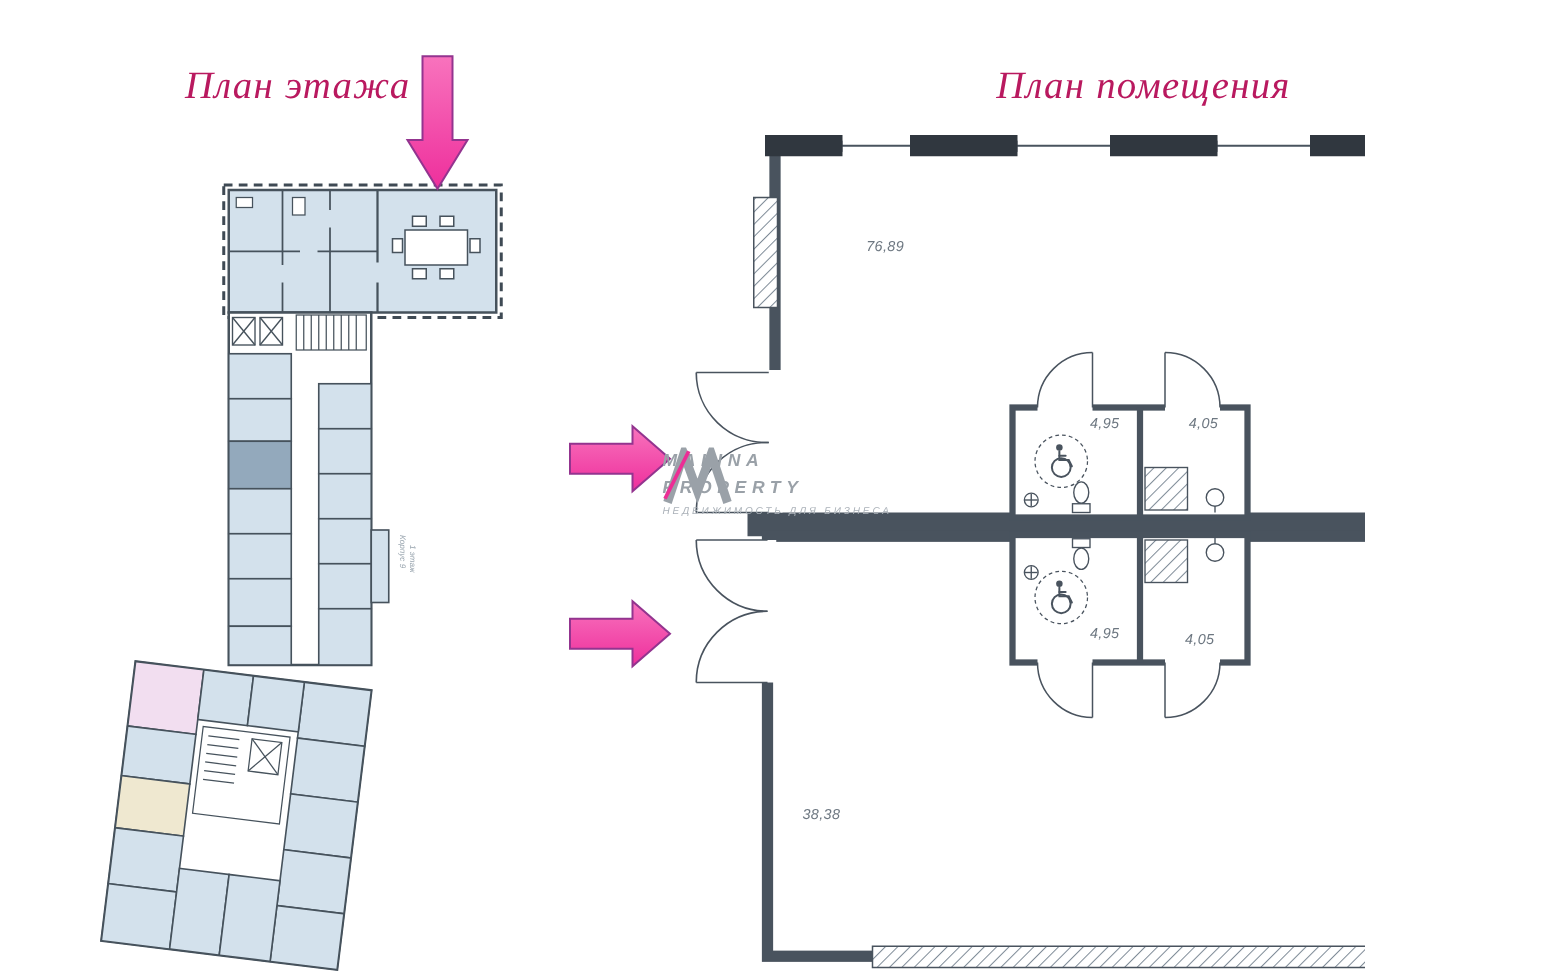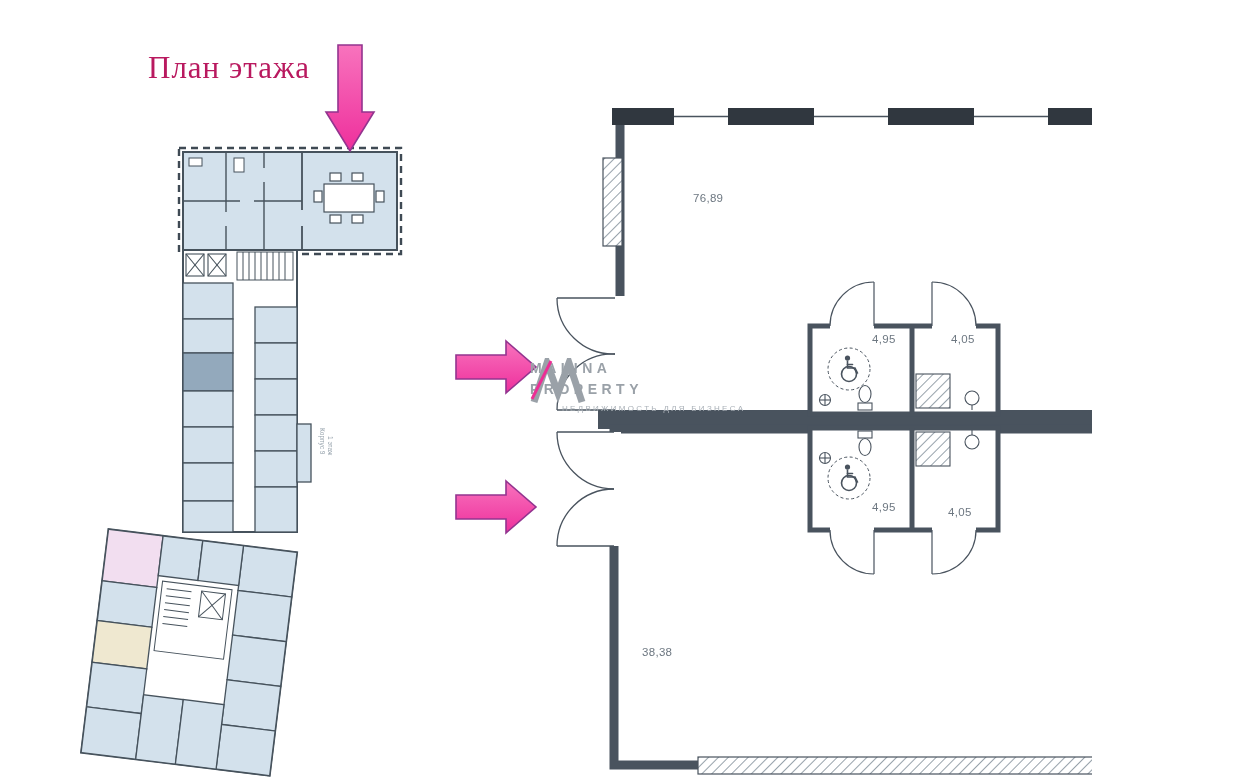--- a/index.html
+++ b/index.html
@@ -1,33 +1,33 @@
 <!DOCTYPE html>
 <html><head>
 <meta charset="utf-8">
 <style>
   html,body{margin:0;padding:0;background:#fff;}
   .stage{position:relative;width:1092px;height:781px;background:#ffffff;overflow:hidden;
-         font-family:"Liberation Sans",sans-serif;}
+         font-family:"Liberation Sans",sans-serif;font-style:italic;}
   svg{position:absolute;left:0;top:0;}
   .plan-title{position:absolute;font-family:"Liberation Serif","DejaVu Serif",serif;
               font-size:31px;color:#b9195f;letter-spacing:1px;white-space:nowrap;}
   #title-left{left:148px;top:50px;}
   #title-right{left:797px;top:50px;}
   .area-label{position:absolute;font-size:11.5px;color:#6d7781;letter-spacing:.3px;}
   #lbl-top-room{left:645px;top:192px;margin-left:48px;}
   #lbl-wc-tl{left:872px;top:333px;}
   #lbl-wc-tr{left:951px;top:333px;}
   #lbl-wc-bl{left:872px;top:501px;}
   #lbl-wc-br{left:948px;top:506px;}
   #lbl-bottom-room{left:642px;top:646px;}
   .logo{position:absolute;left:530px;top:358px;width:205px;}
   .logo-row{display:flex;align-items:center;gap:10px;}
   .logo-text div{font-size:14px;font-weight:bold;letter-spacing:4.5px;color:#9aa1a8;line-height:1.5;}
-  .logo-tagline{display:block;margin-top:4px;font-size:8px;letter-spacing:2.3px;color:#aab1b8;white-space:nowrap;margin-left:32px;}
+  .logo-tagline{display:block;margin-top:4px;font-size:8px;letter-spacing:2.3px;color:#aab1b8;white-space:nowrap;}
 </style>
 </head>
 <body>
 
 <div class="stage">
 
 <svg width="1242" height="781" viewBox="0 0 1242 781">
   <defs>
     <pattern id="winHatch" width="7" height="7" patternUnits="userSpaceOnUse" patternTransform="rotate(45)">
       <rect width="7" height="7" fill="#ffffff"></rect>
@@ -254,20 +254,21 @@
   </g>
 
   <g stroke="#93348f" stroke-width="1.6" fill="url(#pinkGrad)">
     <path d="M 338 45 L 362 45 L 362 112 L 374 112 L 350 151 L 326 112 L 338 112 Z"></path>
     <path d="M 456 355 L 506 355 L 506 341 L 536 367 L 506 393 L 506 379 L 456 379 Z"></path>
     <path d="M 456 495 L 506 495 L 506 481 L 536 507 L 506 533 L 506 519 L 456 519 Z"></path>
   </g>
 </svg>
 
 <div class="plan-title" id="title-left">План этажа</div>
+<div class="plan-title" id="title-right">План помещения</div>
 
 <span class="area-label" id="lbl-top-room">76,89</span>
 <span class="area-label" id="lbl-wc-tl">4,95</span>
 <span class="area-label" id="lbl-wc-tr">4,05</span>
 <span class="area-label" id="lbl-wc-bl">4,95</span>
 <span class="area-label" id="lbl-wc-br">4,05</span>
 <span class="area-label" id="lbl-bottom-room">38,38</span>
 
 <div class="logo">
   <div class="logo-row">

